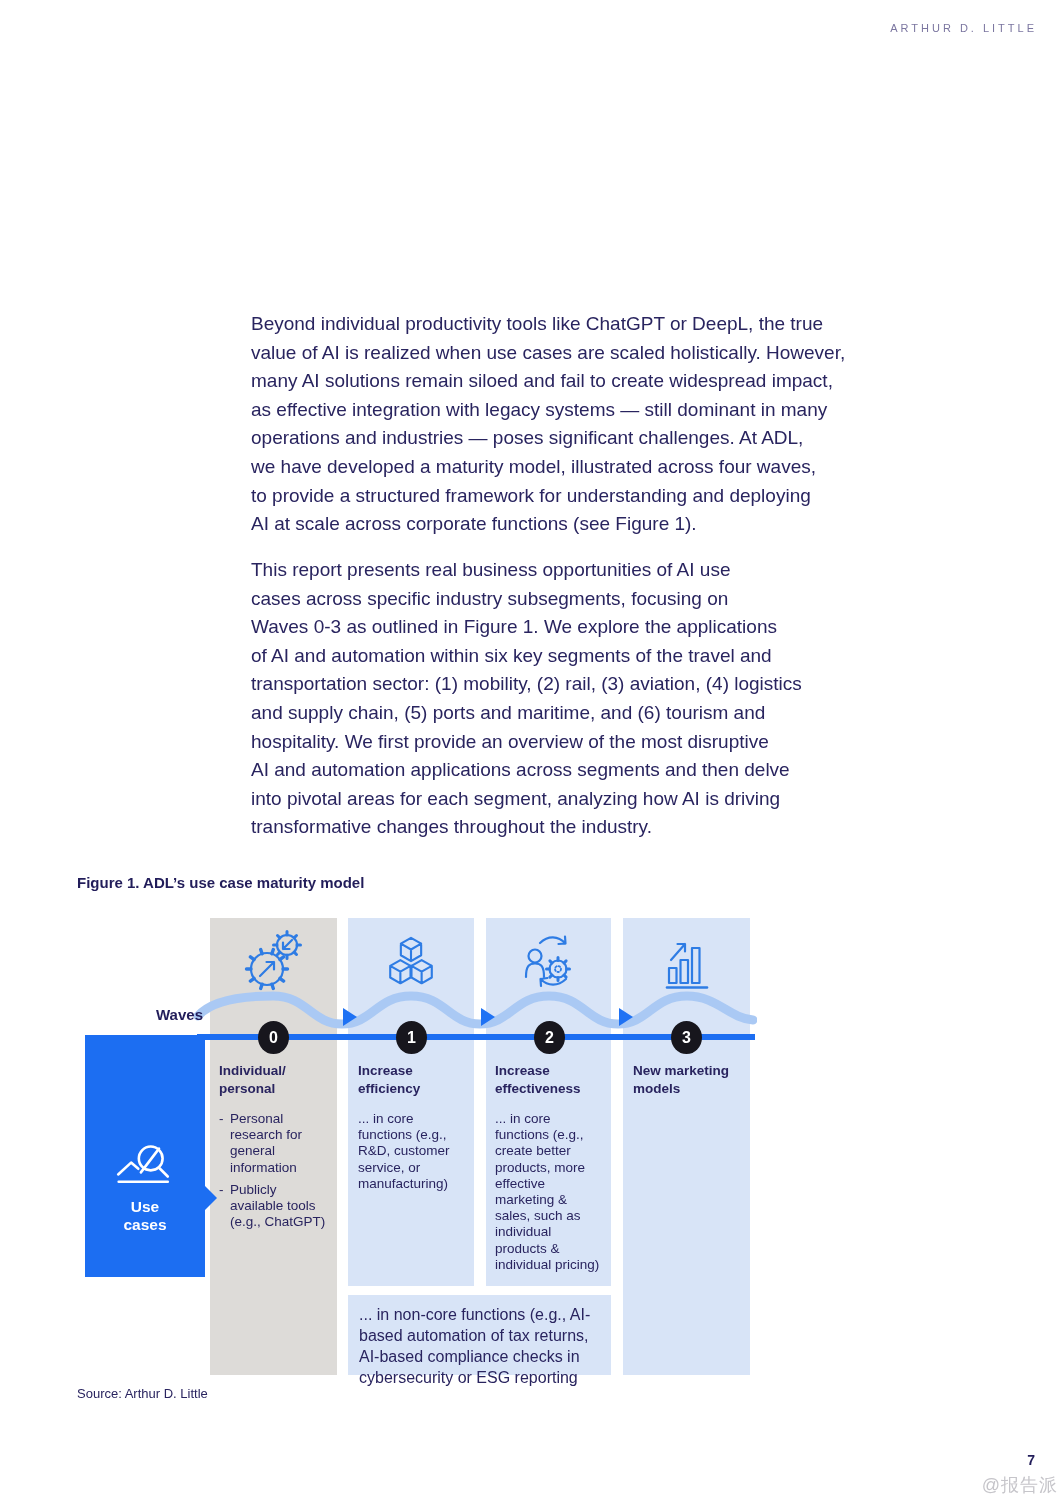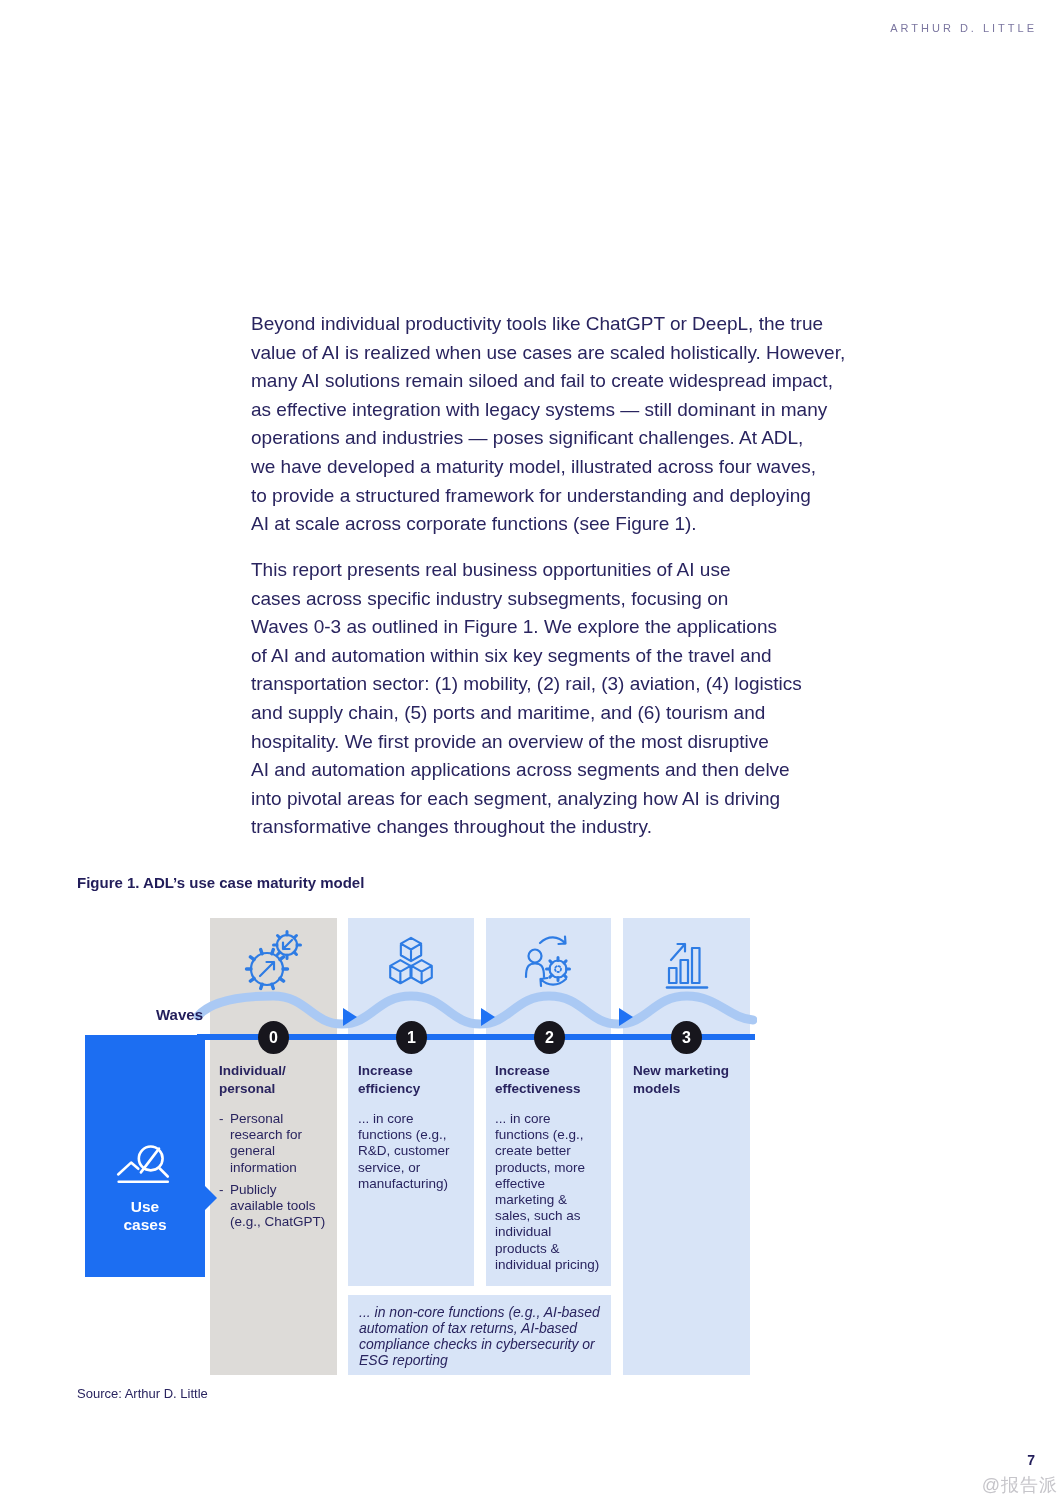--- a/index.html
+++ b/index.html
@@ -25,21 +25,21 @@
   .col-bg { position:absolute; top:0; }
   .col0 { left:133px; width:127px; height:457px; background:#dddbd8; }
   .col1 { left:271px; width:126px; height:368px; background:#d8e4f7; }
   .col2 { left:409px; width:125px; height:368px; background:#d8e4f7; }
   .col3 { left:546px; width:127px; height:457px; background:#d8e4f7; }
   .note-box {
     position:absolute; left:271px; top:377px; width:263px; height:80px;
     background:#d8e4f7;
   }
   .note-text {
-    padding:9px 6px 0 11px; font-size:14px; line-height:16px; color:#29245f;font-style:italic;
+    padding:9px 6px 0 11px; font-size:16px; line-height:21px; color:#29245f;
   }
   .waves-label {
     position:absolute; left:31px; top:88px;
     font-size:15px; font-weight:bold; color:#221d5a;margin-left:48px;
   }
   .wave-svg { position:absolute; left:80px; top:70px; }
   .timeline {
     position:absolute; left:120px; top:116px; width:558px; height:6px;
     background:#1c6ef2;
   }

